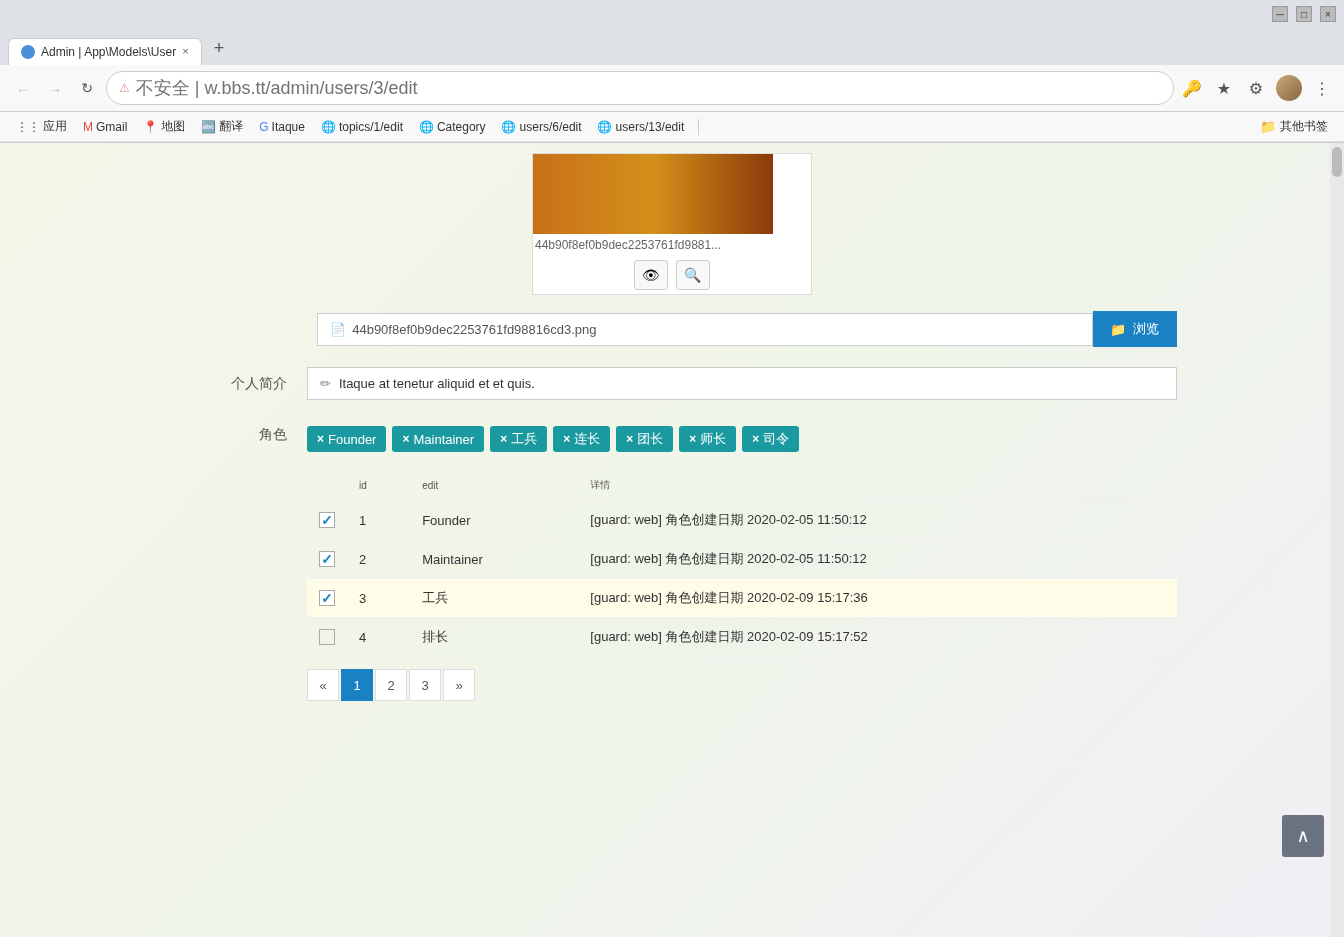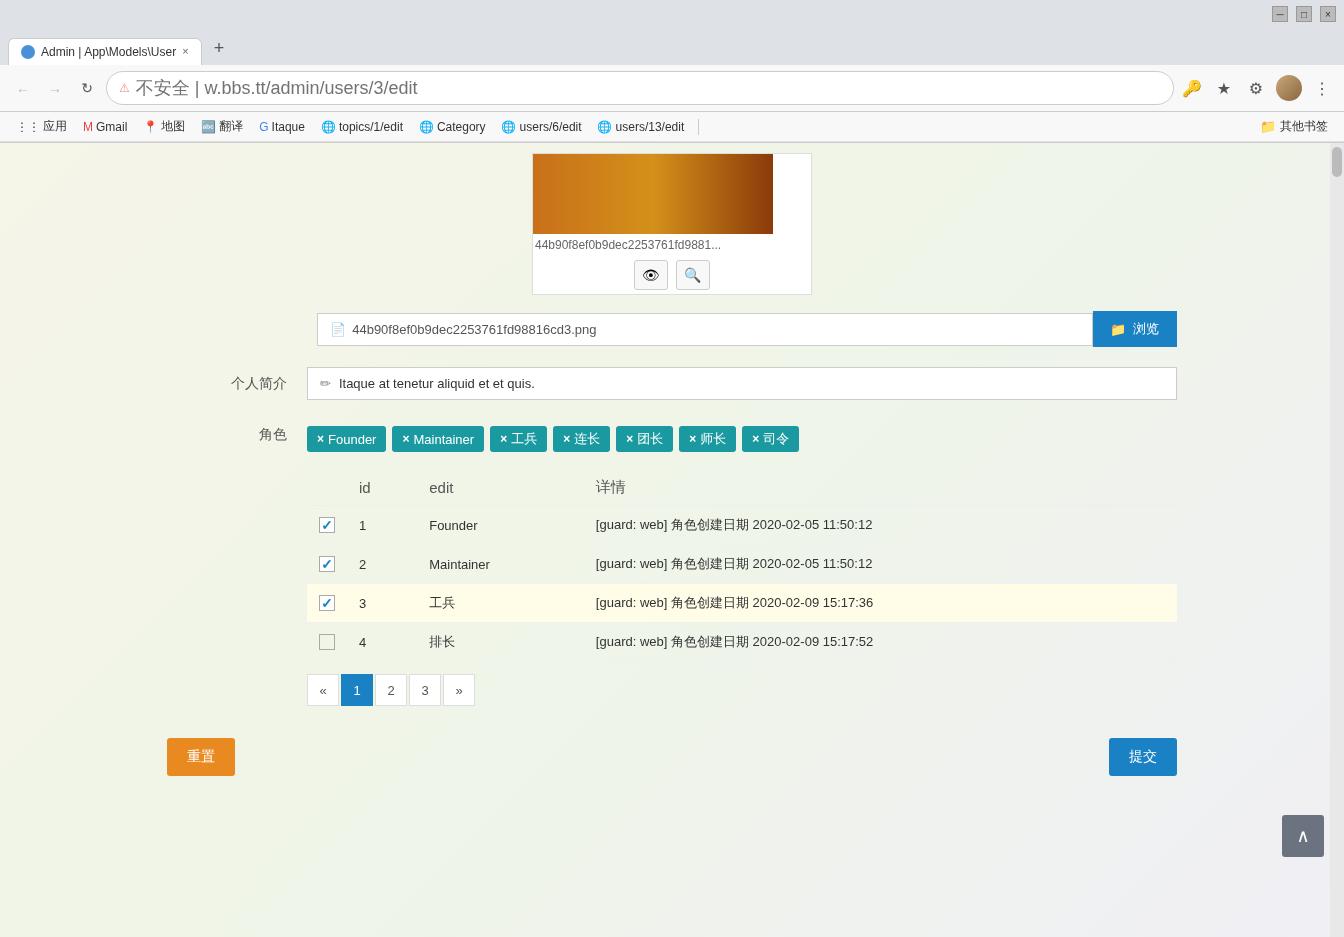--- a/index.html
+++ b/index.html
@@ -286,21 +286,21 @@
     
     .roles-table {
       width: 100%;
       border-collapse: collapse;
       margin-top: 10px;
     }
     .roles-table th {
       text-align: left;
       padding: 8px 12px;
       font-weight: normal;
-      font-size: 15px;
+      font-size: 10px;
       border-bottom: 1px solid #eee;
       color: #555;
     }
     .roles-table td {
       padding: 10px 12px;
       font-size: 13px;
       border-bottom: 1px solid #f0f0f0;
     }
     .roles-table tr.highlighted {
       background: #fffde8;
@@ -599,24 +599,20 @@
 
         <button class="page-btn">«</button>
             <button class="page-btn active">1</button>
             <button class="page-btn">2</button>
             <button class="page-btn">3</button>
             <button class="page-btn">»</button>
           </div>
       </div>
     </div>
 
-    <div class="bottom-actions">
-      <button class="reset-btn">重置</button>
-      <button class="submit-btn">提交</button>
-    </div>
 
   </div>
 
   <div class="scroll-bar">
     <div class="scroll-thumb"></div>
   </div>
 </div>
 
 <button class="scroll-top-btn">
   <span>∧</span>

